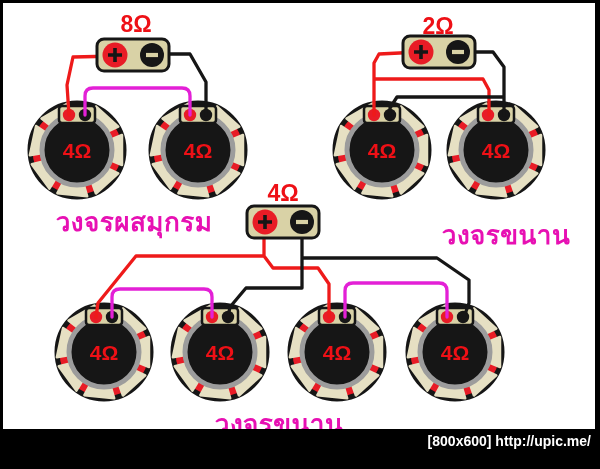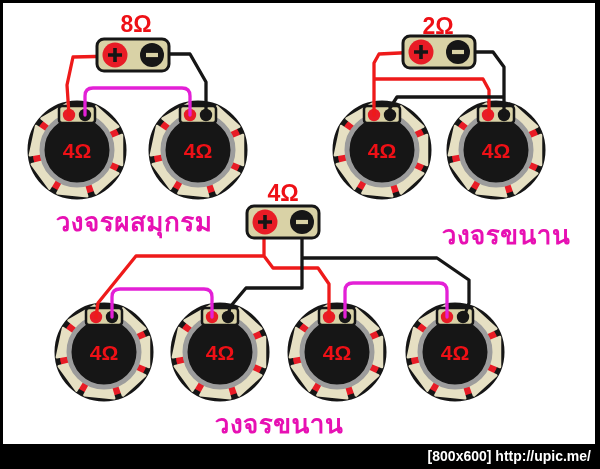--- a/index.html
+++ b/index.html
@@ -5,21 +5,21 @@
   html,body{margin:0;padding:0;background:#222;}
   .frame{position:relative;width:600px;height:469px;background:#000;overflow:hidden;
          font-family:"Liberation Sans",sans-serif;}
   .canvas{position:absolute;left:3px;top:3px;width:592px;height:442px;background:#ffffff;}
   svg.diagram{position:absolute;left:0;top:0;}
   .cname{position:absolute;transform:translateX(-50%);color:#e710b3;font-weight:bold;
          font-size:26px;white-space:nowrap;letter-spacing:0.5px;}
   .cname.series{left:134px;top:201px;}
   .cname.parallel{left:459px;top:214px;margin-left:47px;}
   .cname.mixed{left:279px;top:403px;}
-  .bottombar{position:absolute;left:0;right:0;bottom:0;height:25px;background:#000;}
+  .bottombar{position:absolute;left:0;right:0;bottom:0;height:40px;background:#000;}
   .bottombar span{position:absolute;right:9px;top:0;line-height:24px;color:#ffffff;
                   font-size:14px;font-weight:bold;}
   text.imp{font-weight:bold;font-size:23px;text-anchor:middle;font-family:"Liberation Sans",sans-serif;}
   text.spklbl{font-weight:bold;font-size:21px;text-anchor:middle;font-family:"Liberation Sans",sans-serif;}
   path.wire{fill:none;stroke-width:3.3;stroke-linecap:round;stroke-linejoin:round;}
 </style>
 </head>
 <body>
 
 <div class="frame">

